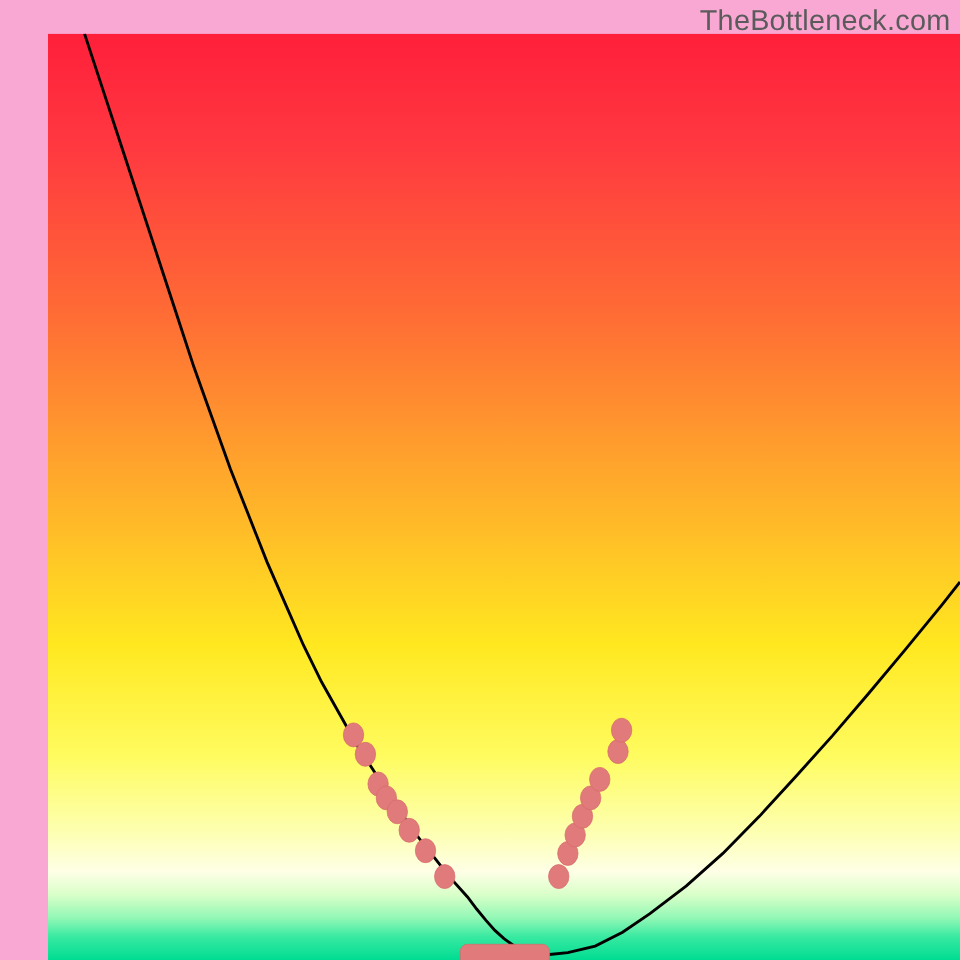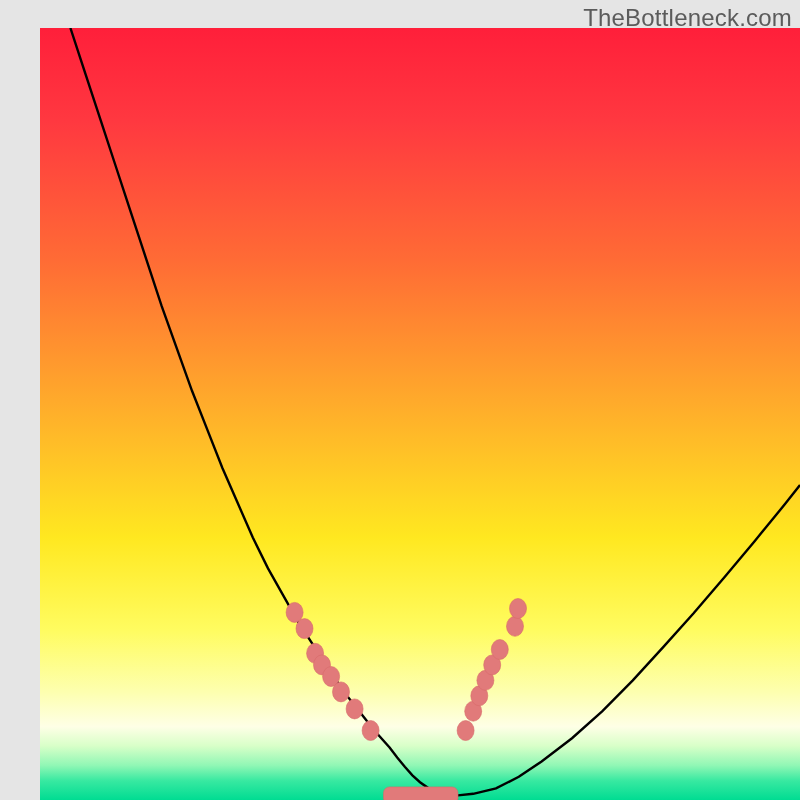--- a/index.html
+++ b/index.html
@@ -8,21 +8,21 @@
     width: 800px;
     height: 800px;
     overflow: hidden;
     background: #000;
     font-family: Arial, Helvetica, sans-serif;
   }
   .frame {
     position: relative;
     width: 800px;
     height: 800px;
-    background: #e5e5e5;
+    background: #f9a8d4;
     text-align: center;
   }
   .plot-area {
     position: absolute;
     left: 40px;
     top: 28px;
     width: 760px;
     height: 772px;
     overflow: hidden;
   }

